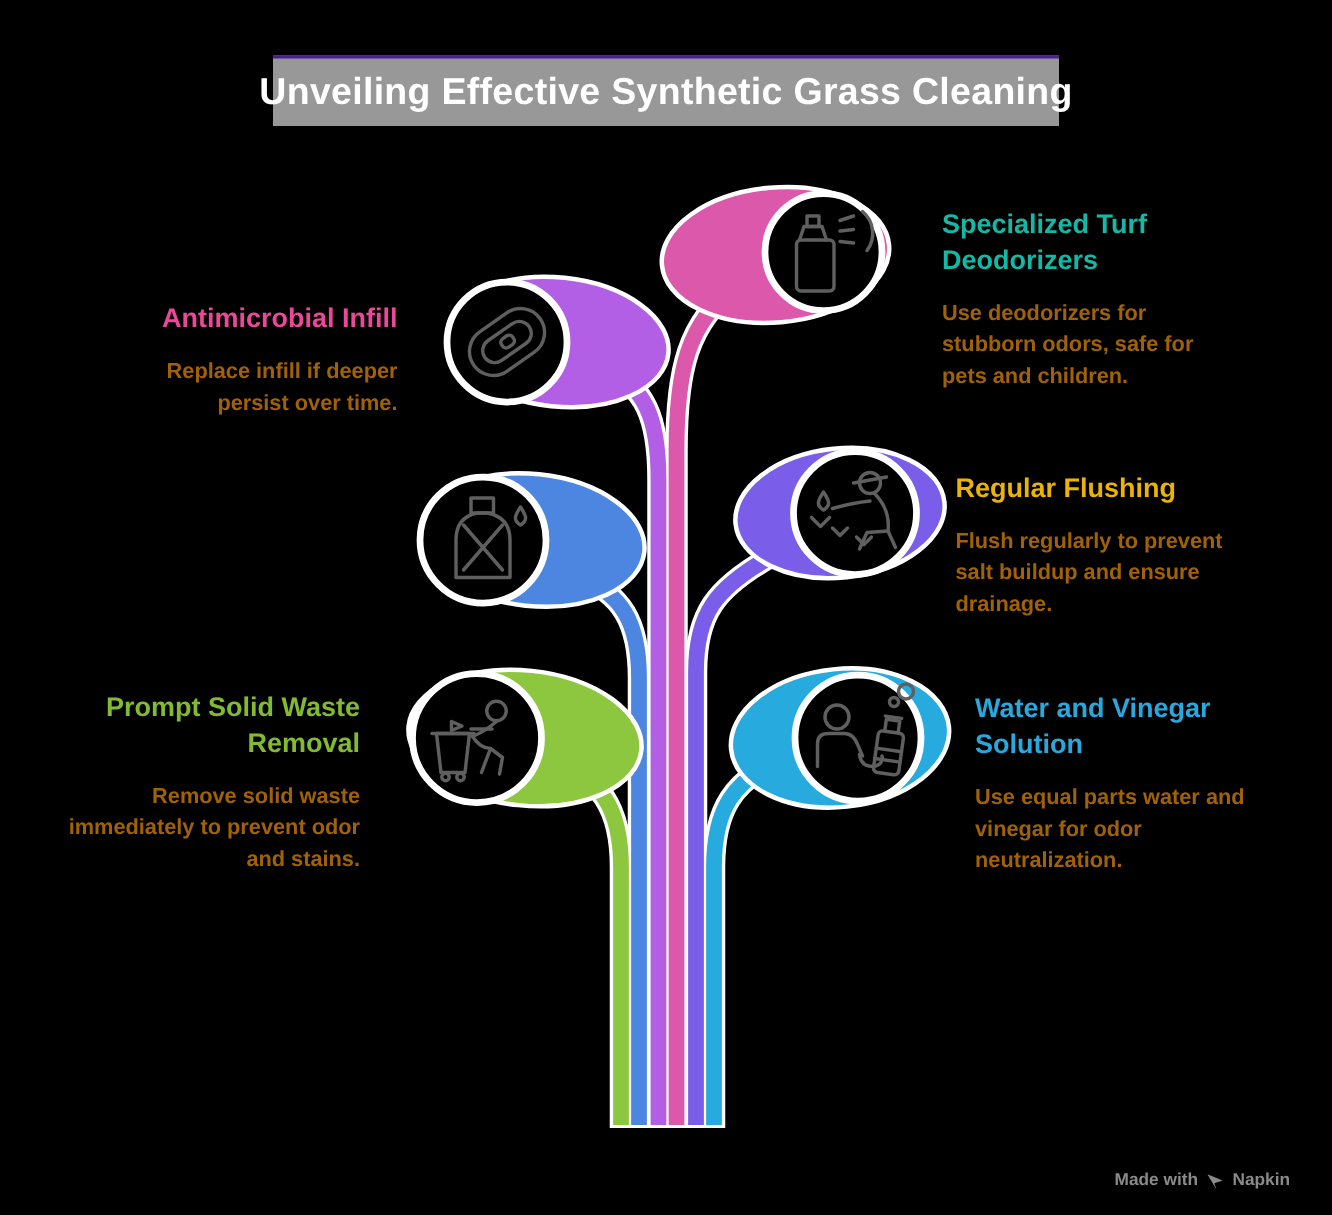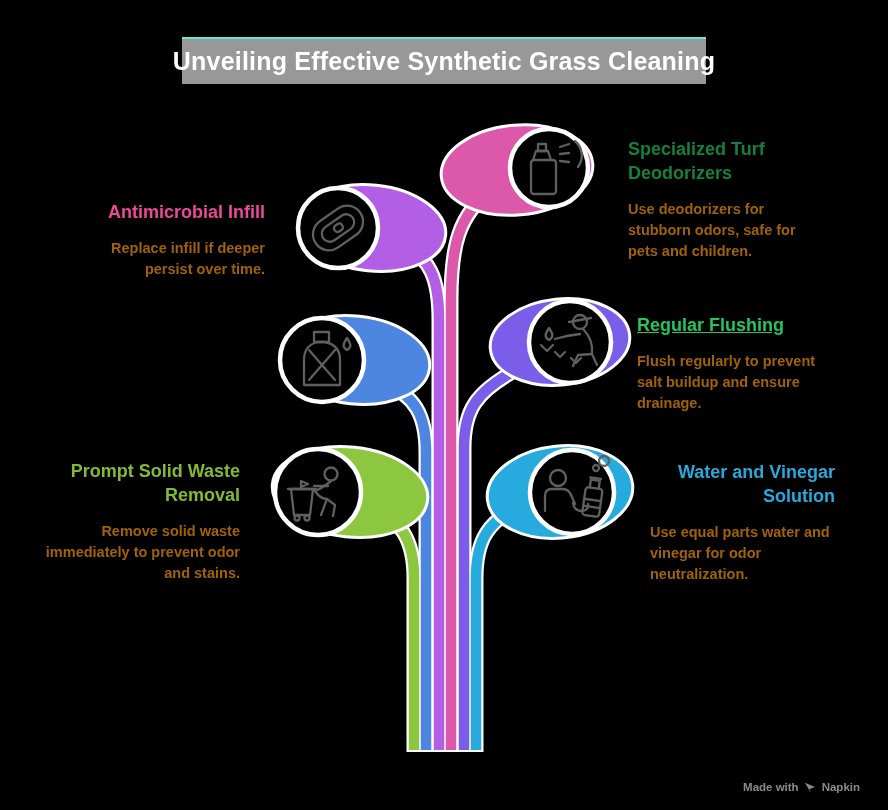--- a/index.html
+++ b/index.html
@@ -2,21 +2,21 @@
 <html><head>
 <meta charset="utf-8">
 <style>
   html,body{margin:0;padding:0;background:#000;}
   .stage{
     position:relative;width:888px;height:810px;background:#000;overflow:hidden;
     font-family:"Liberation Sans",sans-serif;
   }
   .title-banner{
     position:absolute;left:182px;top:37px;width:524px;height:47px;
-    background:#989898;border-top:2px solid #5eead4;box-sizing:border-box;
+    background:#989898;border-top:2px solid #4c1d95;box-sizing:border-box;
     display:flex;align-items:center;justify-content:center;
   }
   .title-banner h1{
     margin:0;color:#fff;font-size:25px;font-weight:bold;letter-spacing:.2px;white-space:nowrap;
   }
   svg.art{position:absolute;left:0;top:0;}
   .branch-text{position:absolute;}
   .branch-text h2{margin:0;font-size:18px;font-weight:bold;line-height:1.32;}
   .branch-text p{margin:13px 0 0 0;font-size:14.5px;line-height:1.45;color:#a16207;font-weight:bold;}
   .align-right{text-align:right;}
@@ -31,21 +31,21 @@
   .t-enzymes{right:638px;top:328px;width:240px;}
   .t-enzymes h2{white-space:nowrap;}
   .t-enzymes p{width:182px;}
   .t-flushing{left:637px;top:314px;width:200px;}
   .t-flushing h2{white-space:nowrap;}
   .t-flushing p{width:190px;}
   .t-waste{right:648px;top:460px;width:240px;padding-left:24px;}
   .t-waste h2{width:190px;margin-left:auto;}
   .t-waste p{width:196px;}
   .t-vinegar{left:650px;top:461px;width:200px;}
-  .t-vinegar h2{width:185px;text-align:right;}
+  .t-vinegar h2{width:185px;}
   .t-vinegar p{width:182px;}
   .watermark{
     position:absolute;right:28px;bottom:16px;display:flex;align-items:flex-start;gap:5px;
     color:#8a8a8a;font-size:11.5px;font-weight:bold;
   }
 </style>
 </head>
 <body>
 
 <div class="stage">
@@ -158,32 +158,32 @@
           <path d="M13,5 L30,5"></path>
             <path d="M13,12 L30,12"></path>
         </g>
         <circle cx="24" cy="-24" r="3"></circle>
           <circle cx="32" cy="-31" r="5"></circle>
       </g>
     </g>
   </svg>
 
   <div class="branch-text align-left t-deodorizers">
-    <h2 style="color: #15803d;">Specialized Turf Deodorizers</h2>
+    <h2 style="color: #14b8a6;">Specialized Turf Deodorizers</h2>
     <p>Use deodorizers for stubborn odors, safe for pets and children.</p>
   </div>
 
   <div class="branch-text align-right t-infill">
     <h2 style="color: #ec4899;">Antimicrobial Infill</h2>
     <p>Replace infill if deeper persist over time.</p>
   </div>
 
 
   <div class="branch-text align-left t-flushing">
-    <h2 style="color: #22c55e; text-decoration: underline;">Regular Flushing</h2>
+    <h2 style="color: #eab308;">Regular Flushing</h2>
     <p>Flush regularly to prevent salt buildup and ensure drainage.</p>
   </div>
 
   <div class="branch-text align-right t-waste">
     <h2 style="color: rgb(130, 186, 49);">Prompt Solid Waste Removal</h2>
     <p>Remove solid waste immediately to prevent odor and stains.</p>
   </div>
 
   <div class="branch-text align-left t-vinegar">
     <h2 style="color: rgb(41, 168, 221);">Water and Vinegar Solution</h2>

